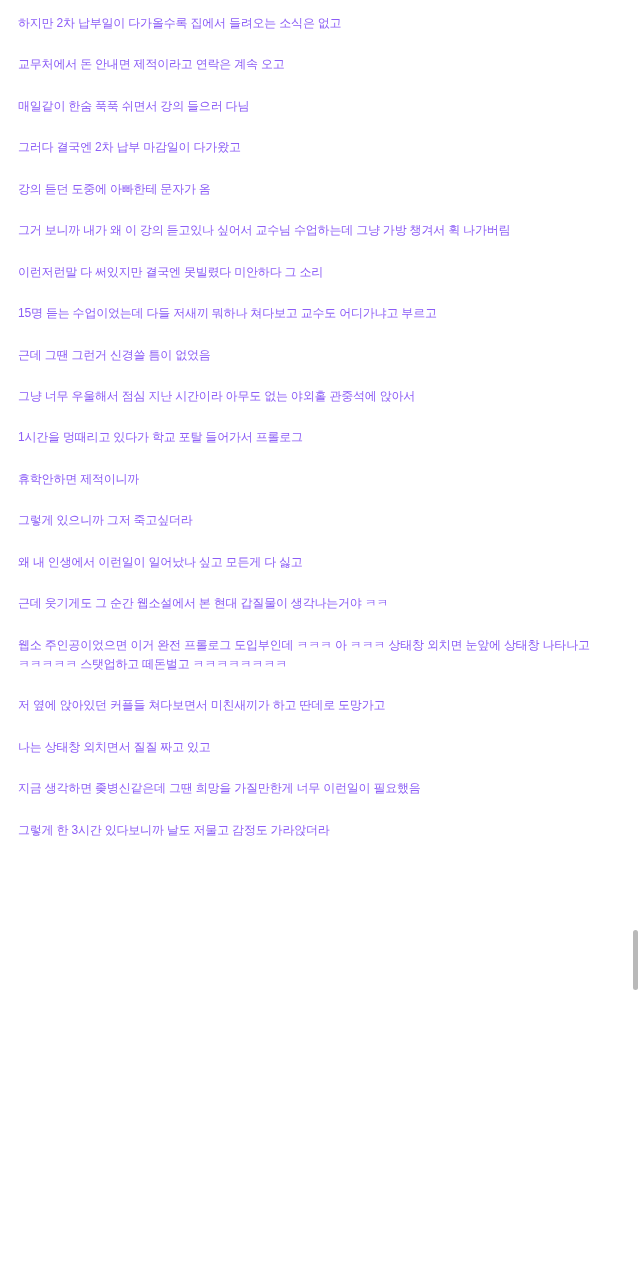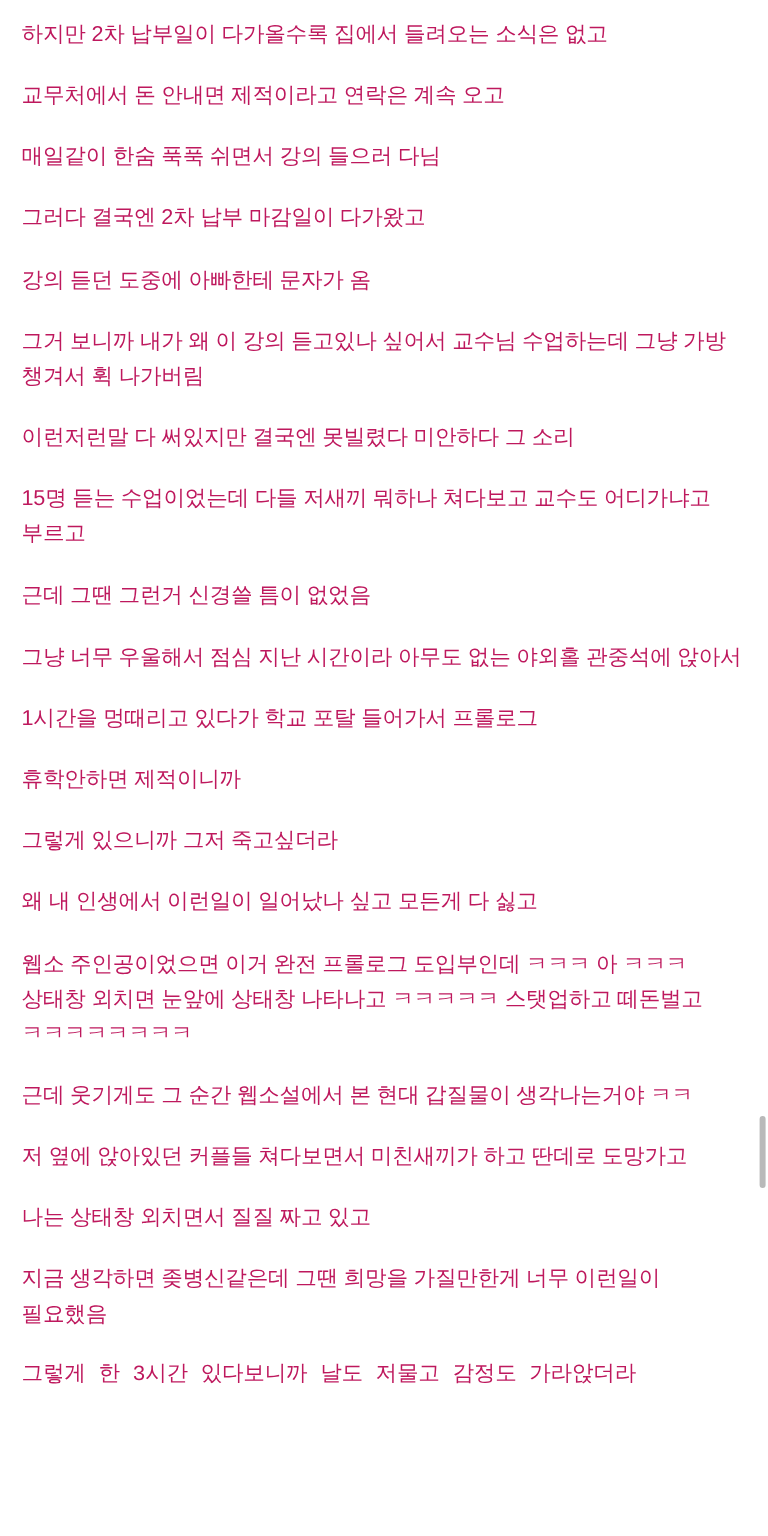--- a/index.html
+++ b/index.html
@@ -16,31 +16,30 @@
     position: relative;
   }
   .page {
     width: 640px;
     height: 1280px;
     box-sizing: border-box;
     padding: 14px 18px 0 18px;
     position: relative;
   }
   .para {
-    font-size: 18px;
+    font-size: 12px;
     line-height: 1.62;
-    color: #be185d;
+    color: #8b5cf6;
     margin: 0 0 22px 0;
     letter-spacing: -0.2px;
     word-break: keep-all;
     white-space: pre-wrap;
   }
   .para:last-child {
     margin-bottom: 0;
-    font-family: Liberation Mono, monospace;
   }
   .scrollbar {
     position: absolute;
     right: 2px;
     top: 930px;
     width: 5px;
     height: 60px;
     background: #b9b9b9;
     border-radius: 3px;
   }
@@ -57,21 +56,21 @@
     <p class="para">강의 듣던 도중에 아빠한테 문자가 옴</p>
     <p class="para">그거 보니까 내가 왜 이 강의 듣고있나 싶어서 교수님 수업하는데 그냥 가방 챙겨서 휙 나가버림</p>
     <p class="para">이런저런말 다 써있지만 결국엔 못빌렸다 미안하다 그 소리</p>
     <p class="para">15명 듣는 수업이었는데 다들 저새끼 뭐하나 쳐다보고 교수도 어디가냐고 부르고</p>
     <p class="para">근데 그땐 그런거 신경쓸 틈이 없었음</p>
     <p class="para">그냥 너무 우울해서 점심 지난 시간이라 아무도 없는 야외홀 관중석에 앉아서</p>
     <p class="para">1시간을 멍때리고 있다가 학교 포탈 들어가서 프롤로그</p>
     <p class="para">휴학안하면 제적이니까</p>
     <p class="para">그렇게 있으니까 그저 죽고싶더라</p>
     <p class="para">왜 내 인생에서 이런일이 일어났나 싶고 모든게 다 싫고</p>
+    <p class="para">근데 웃기게도 그 순간 웹소설에서 본 현대 갑질물이 생각나는거야 ㅋㅋ</p>
     <p class="para">웹소 주인공이었으면 이거 완전 프롤로그 도입부인데 ㅋㅋㅋ 아 ㅋㅋㅋ 상태창 외치면 눈앞에 상태창 나타나고 ㅋㅋㅋㅋㅋ 스탯업하고 떼돈벌고 ㅋㅋㅋㅋㅋㅋㅋㅋ</p>
-    <p class="para">근데 웃기게도 그 순간 웹소설에서 본 현대 갑질물이 생각나는거야 ㅋㅋ</p>
     <p class="para">저 옆에 앉아있던 커플들 쳐다보면서 미친새끼가 하고 딴데로 도망가고</p>
     <p class="para">나는 상태창 외치면서 질질 짜고 있고</p>
     <p class="para">지금 생각하면 좆병신같은데 그땐 희망을 가질만한게 너무 이런일이 필요했음</p>
     <p class="para">그렇게 한 3시간 있다보니까 날도 저물고 감정도 가라앉더라</p>
   </div>
   <div class="scrollbar"></div>
 </div>
 
 </body></html>

